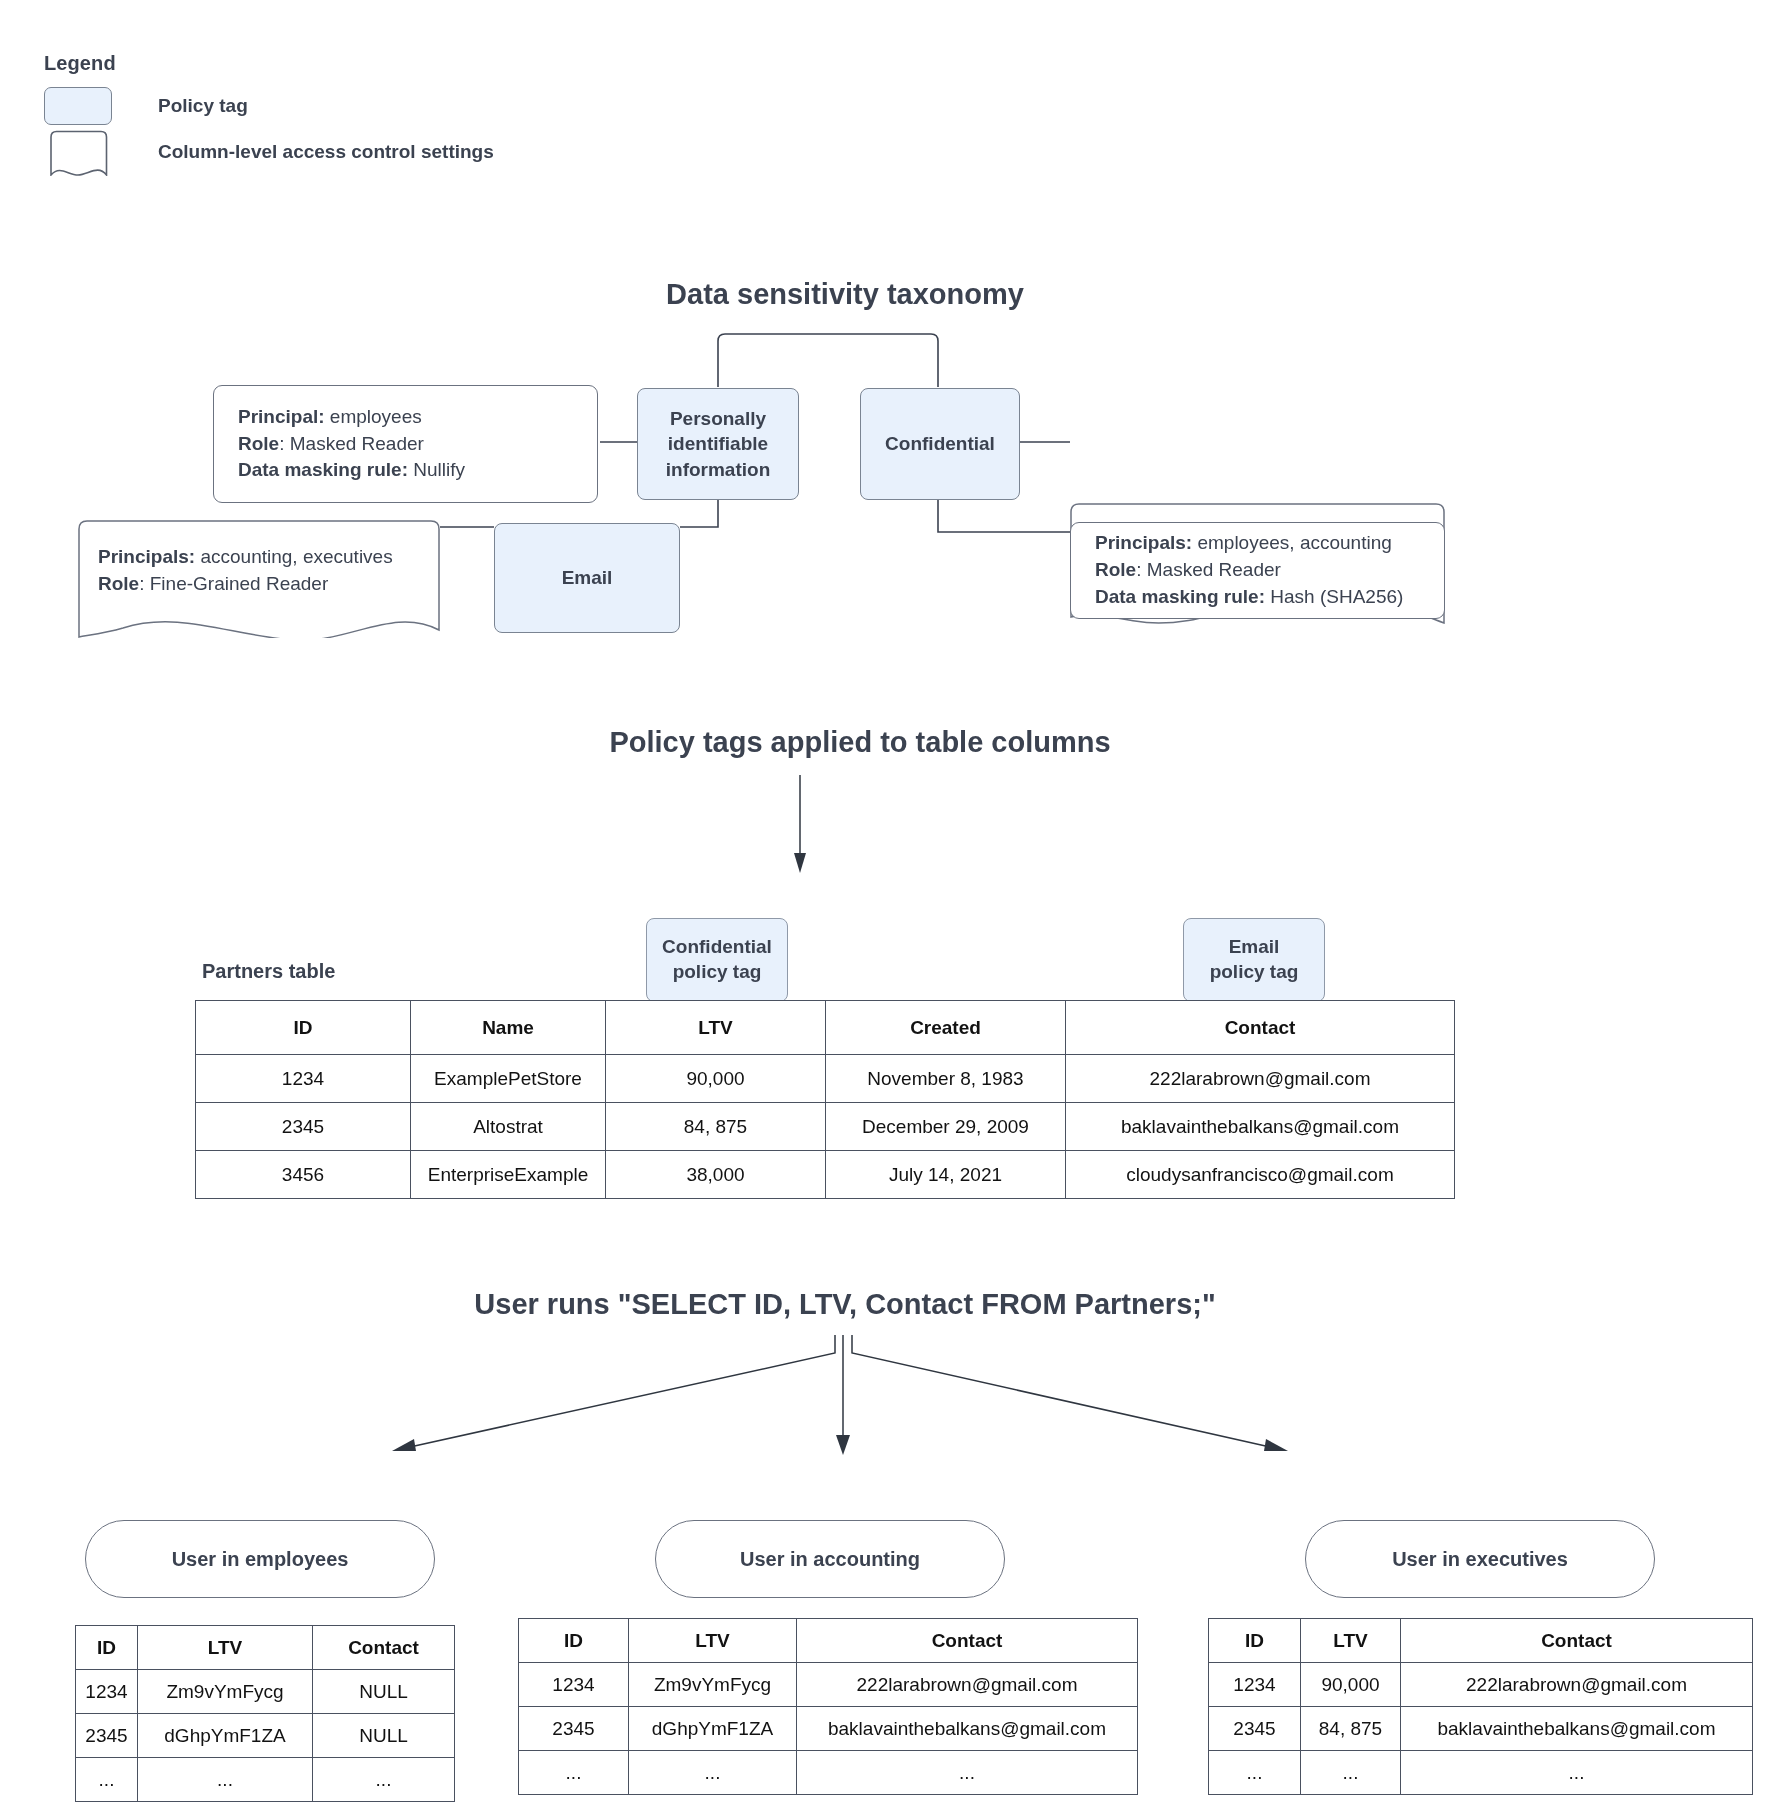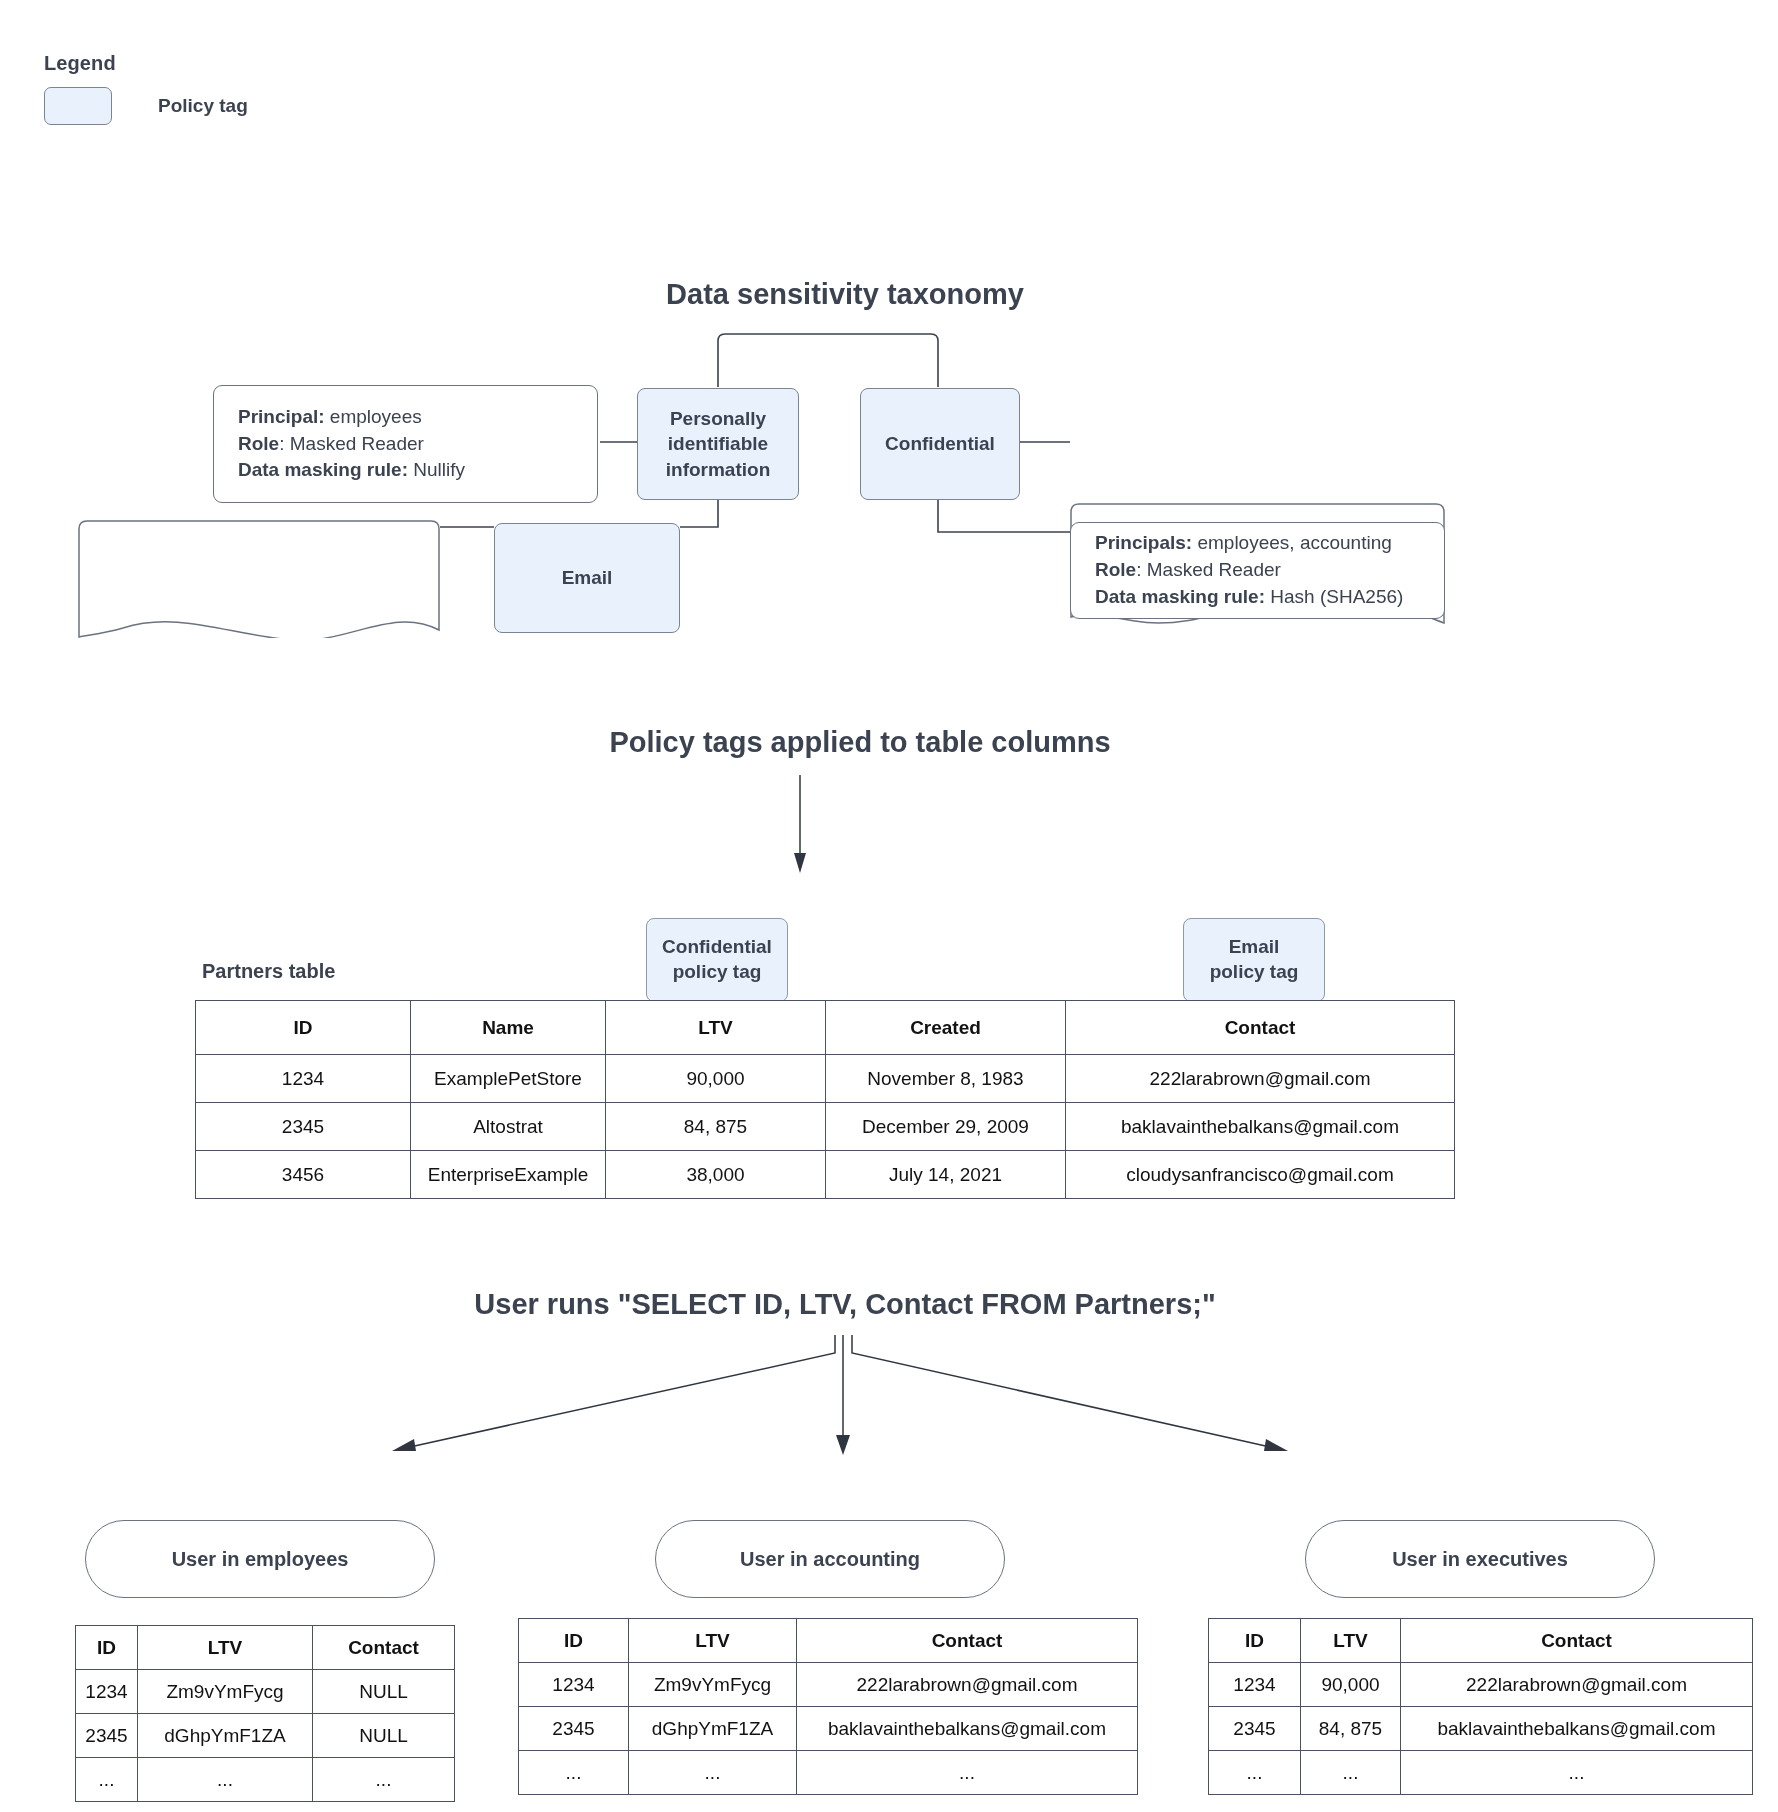--- a/index.html
+++ b/index.html
@@ -136,20 +136,29 @@
 
 <div class="abs" id="legend">
   <div class="legend-title">Legend</div>
 
   <div class="legend-row">
     <div class="legend-swatch tag"></div>
     <div class="legend-label">Policy tag</div>
   </div>
 
 
+  <div class="legend-row">
+    <div class="legend-swatch wavy">
+      <svg width="70" height="46" viewBox="0 0 70 46">
+        <path d="M7,45 L7,7 Q7,1.5 12.5,1.5 L57,1.5 Q62.5,1.5 62.5,7 L62.5,45
+                 C54,34 44,45 34,45 C24,45 16,35 7,45 Z" fill="#ffffff" stroke="#5c6370" stroke-width="1.6"></path>
+      </svg>
+    </div>
+    <div class="legend-label">Column-level access control settings</div>
+  </div>
 </div>
 
 <div class="abs section-title" style="left:0; top:278px; width:1690px;">Data sensitivity taxonomy</div>
 
 <svg class="abs" style="left:0; top:320px;" width="1500" height="300">
 
   <path class="conn" d="M718,67 L718,21 Q718,14 725,14 L931,14 Q938,14 938,21 L938,67"></path>
 
   <path class="conn" d="M637,122 L600,122"></path>
 
@@ -182,20 +191,29 @@
 
 <div class="abs tag-box" style="left:860px; top:388px; width:160px; height:112px;">
   <span>Confidential</span>
 </div>
 
 <div class="abs wave-box" style="left:78px; top:520px; width:362px; height:118px;">
   <svg class="wave-svg" width="362" height="118" viewBox="0 0 362 118">
     <path d="M1,117 L1,9 Q1,1 9,1 L353,1 Q361,1 361,9 L361,110
              C315,86 270,124 215,120 C155,116 100,90 45,108 C28,113 12,115 1,117 Z" fill="#ffffff" stroke="#6b7280" stroke-width="1.5"></path>
   </svg>
+  <div class="wave-content" style="padding-top:24px;">
+    <div>
+      <b>Principals:</b>
+      <span>accounting, executives</span>
+    </div>
+    <div>
+      <b>Role</b><span>: </span><span>Fine-Grained Reader</span>
+    </div>
+  </div>
 </div>
 
 <div class="abs tag-box" style="left:494px; top:523px; width:186px; height:110px;">
   <span>Email</span>
 </div>
 
 <div class="abs wave-box" style="left:1070px; top:385px; width:375px; height:122px;">
   <svg class="wave-svg" width="375" height="122" viewBox="0 0 375 122">
     <path d="M1,114 L1,9 Q1,1 9,1 L366,1 Q374,1 374,9 L374,120
              C330,104 290,82 235,90 C175,99 120,128 65,118 C40,114 18,110 1,114 Z" fill="#ffffff" stroke="#6b7280" stroke-width="1.5"></path>

